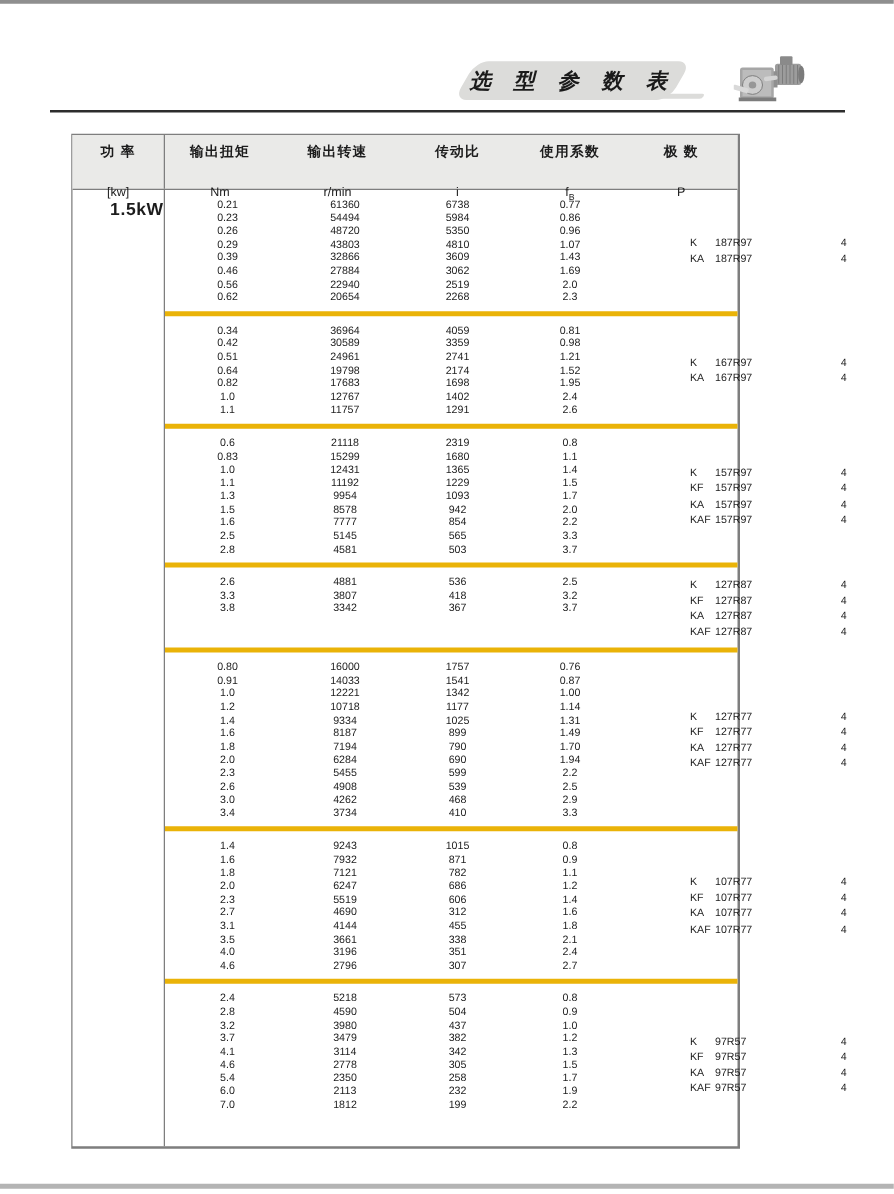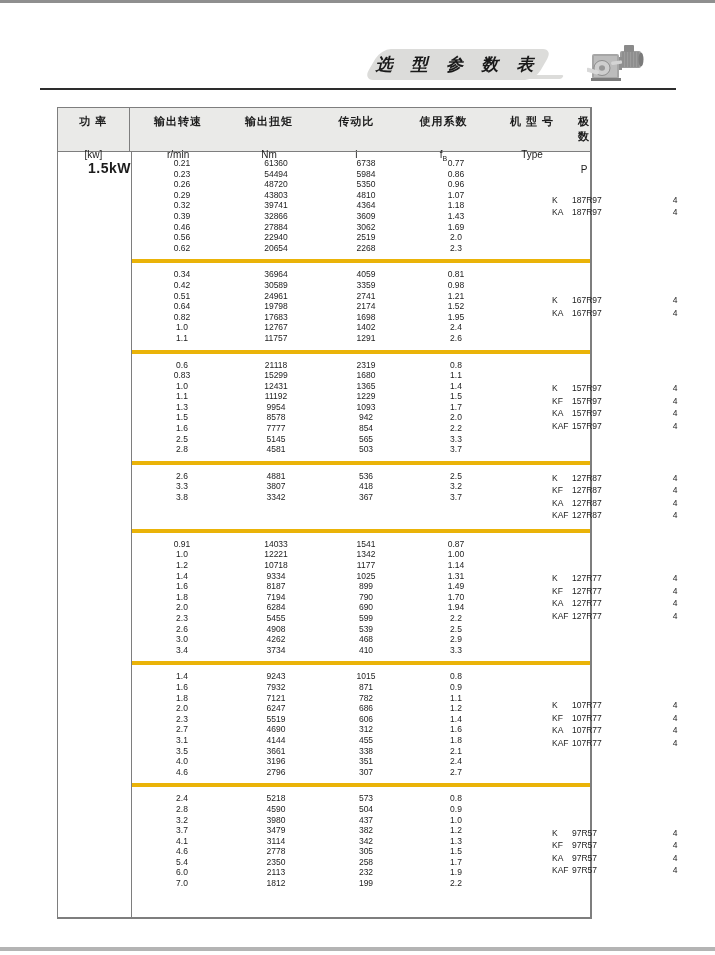--- a/index.html
+++ b/index.html
@@ -104,40 +104,36 @@
 </svg>
 
 <div class="header-rule"></div>
 
 <div class="sel-table">
   <div class="thead">
     <div class="th th-power">
       <div class="l1">功 率</div>
       <div class="l2">[kw]</div>
     </div>
+    <div class="th th-torque">
+      <div class="l1">输出扭矩</div>
+      <div class="l2">Nm</div>
+    </div>
     <div class="th th-speed">
       <div class="l1">输出转速</div>
       <div class="l2">r/min</div>
-    </div>
-    <div class="th th-torque">
-      <div class="l1">输出扭矩</div>
-      <div class="l2">Nm</div>
     </div>
     <div class="th th-ratio">
       <div class="l1">传动比</div>
       <div class="l2">i</div>
     </div>
     <div class="th th-fb">
       <div class="l1">使用系数</div>
       <div class="l2"><span>f</span><sub>B</sub></div>
     </div>
-    <div class="th th-type">
-      <div class="l1">机 型 号</div>
-      <div class="l2">Type</div>
-    </div>
     <div class="th th-poles">
       <div class="l1">极 数</div>
       <div class="l2">P</div>
     </div>
   </div>
 
   <div class="tbody">
     <div class="power-col">
       <span class="power-label">1.5kW</span>
     </div>
@@ -162,26 +158,20 @@
               <span class="cell">5350</span>
               <span class="cell">0.96</span>
             </div>
             <div class="data-row">
               <span class="cell">0.29</span>
               <span class="cell">43803</span>
               <span class="cell">4810</span>
               <span class="cell">1.07</span>
             </div>
             <div class="data-row">
-              <span class="cell">0.32</span>
-              <span class="cell">39741</span>
-              <span class="cell">4364</span>
-              <span class="cell">1.18</span>
-            </div>
-            <div class="data-row">
               <span class="cell">0.39</span>
               <span class="cell">32866</span>
               <span class="cell">3609</span>
               <span class="cell">1.43</span>
             </div>
             <div class="data-row">
               <span class="cell">0.46</span>
               <span class="cell">27884</span>
               <span class="cell">3062</span>
               <span class="cell">1.69</span>
@@ -382,20 +372,26 @@
             <div class="type-row">
               <span class="type-name"><span class="type-prefix">KAF</span><span>127R87</span></span>
               <span class="type-poles">4</span>
             </div>
           </div>
   </div>
 
   <div class="group" style="min-height: 52px;">
     <div>
             <div class="data-row">
+              <span class="cell">0.80</span>
+              <span class="cell">16000</span>
+              <span class="cell">1757</span>
+              <span class="cell">0.76</span>
+            </div>
+            <div class="data-row">
               <span class="cell">0.91</span>
               <span class="cell">14033</span>
               <span class="cell">1541</span>
               <span class="cell">0.87</span>
             </div>
             <div class="data-row">
               <span class="cell">1.0</span>
               <span class="cell">12221</span>
               <span class="cell">1342</span>
               <span class="cell">1.00</span>

